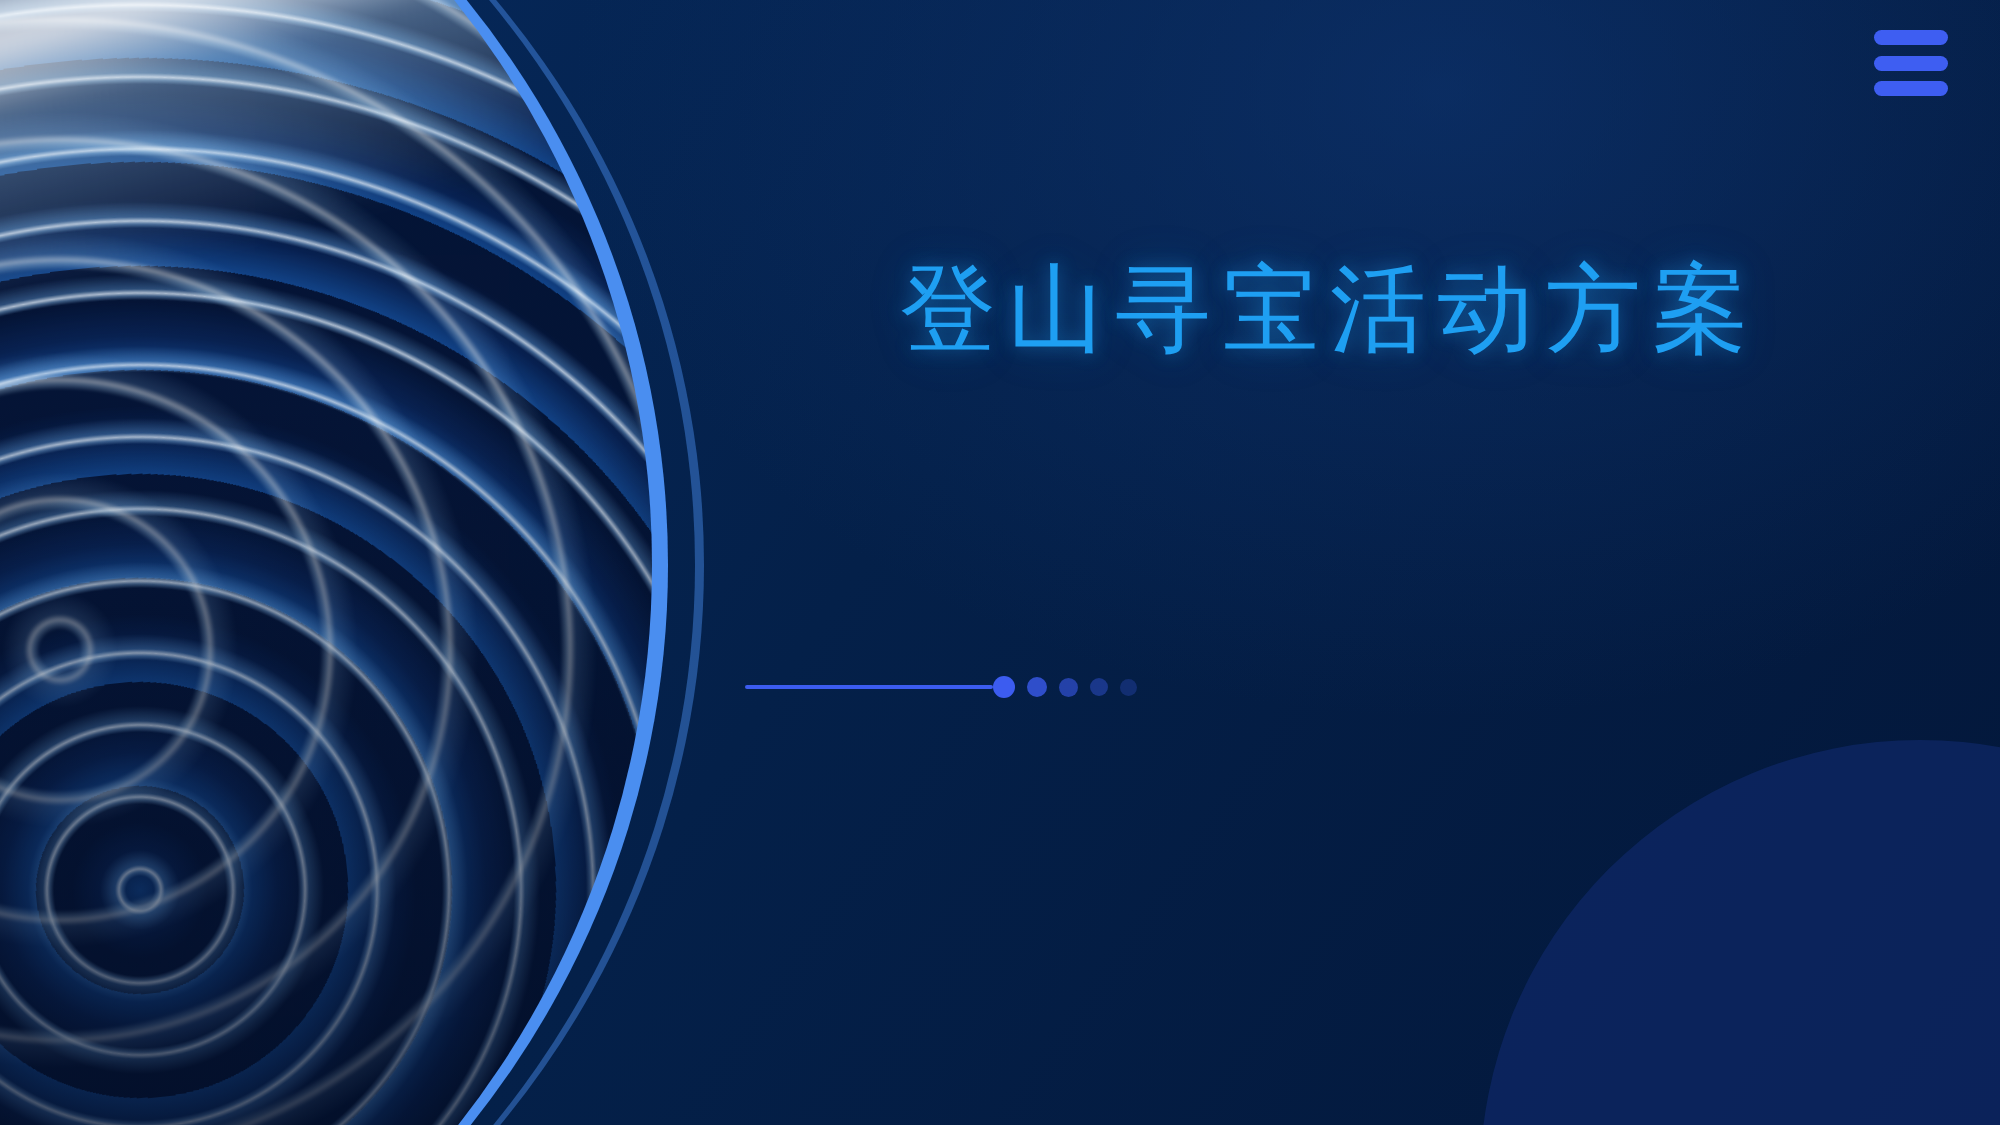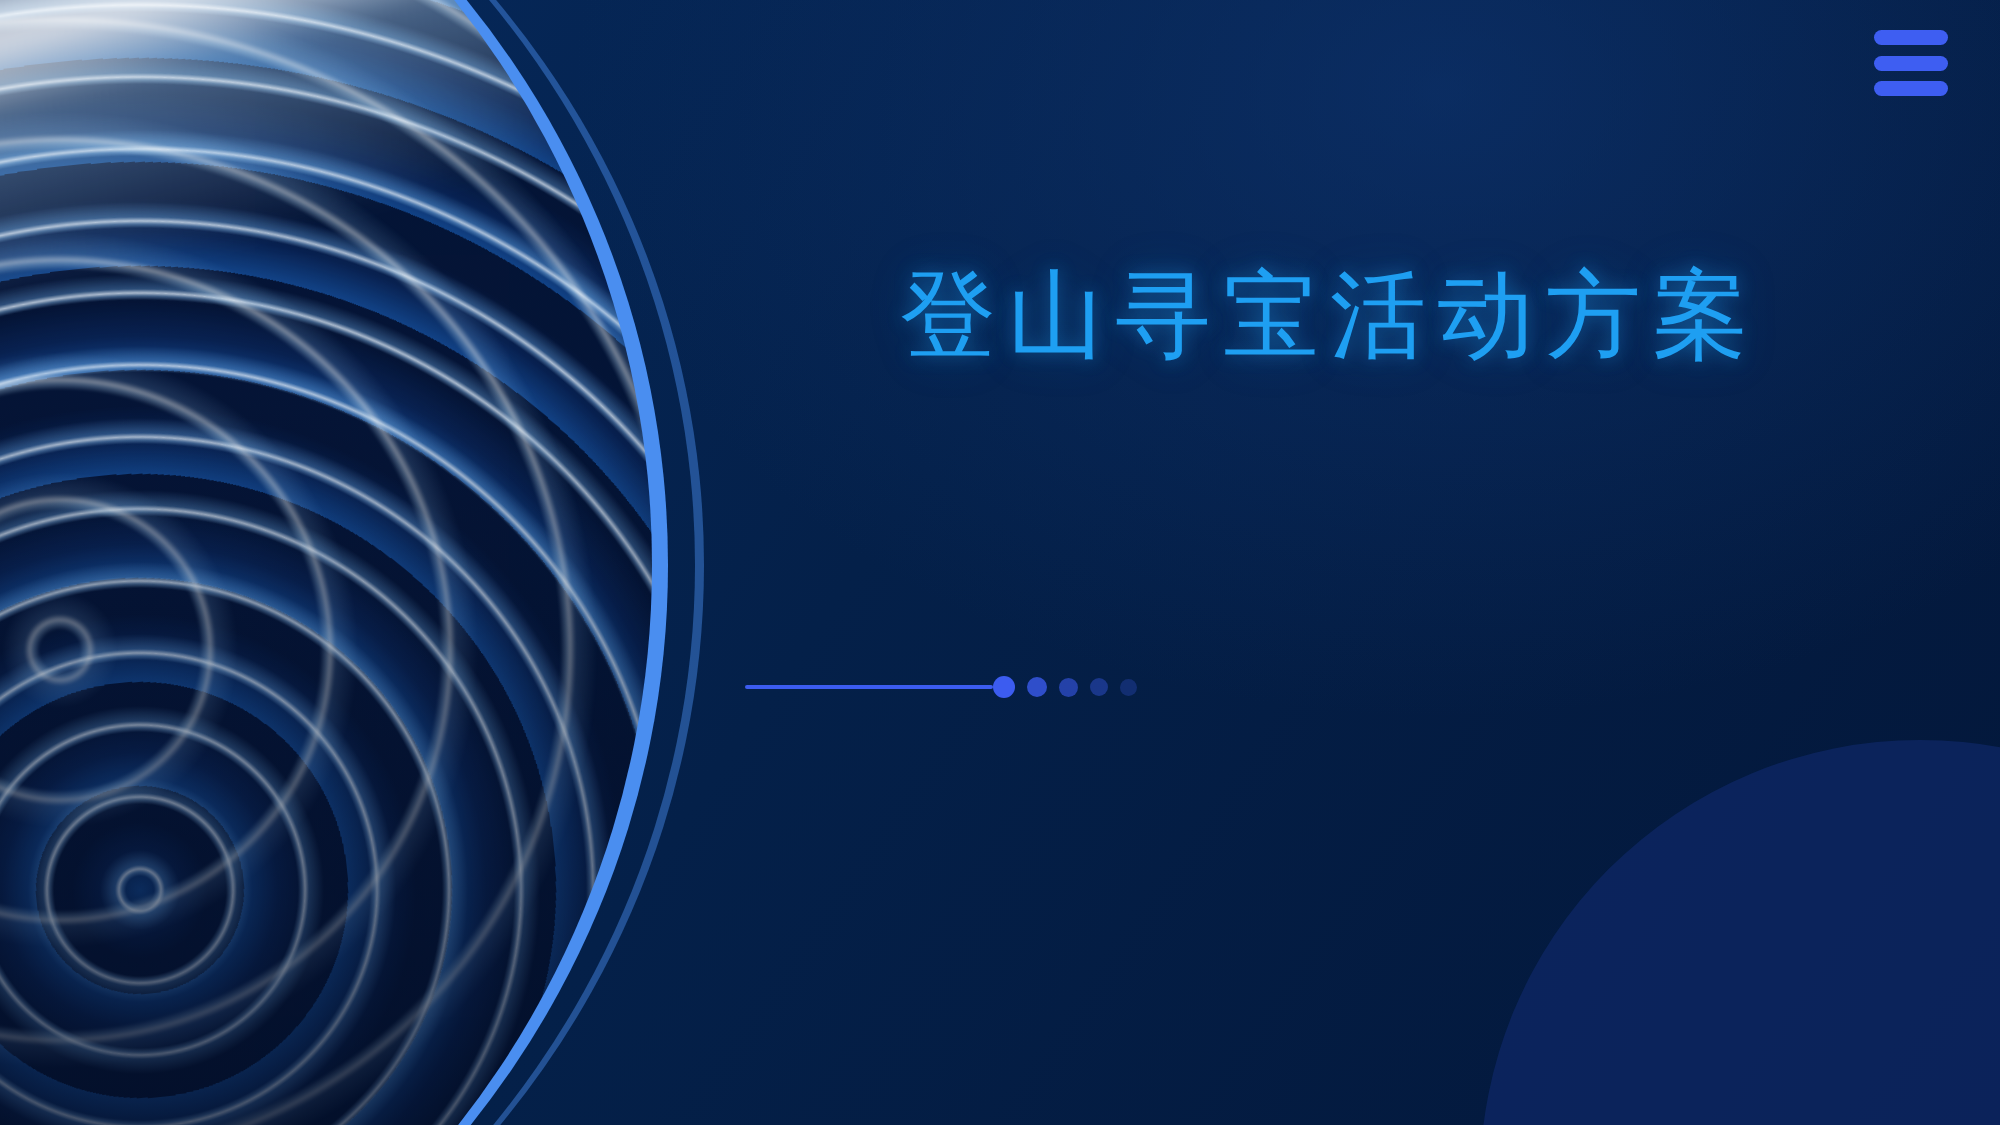--- a/index.html
+++ b/index.html
@@ -135,21 +135,21 @@
     display:flex;flex-direction:column;justify-content:space-between;
     cursor:pointer;
   }
   .menu-btn .bar{
     width:74px;height:15px;border-radius:9px;background:#3e5ef2;
   }
 
   
   .title{
     position:absolute;
-    left:740px;top:266px;width:1180px;
+    left:740px;top:260px;width:1180px;
     text-align:center;
     font-family:"Liberation Serif","DejaVu Serif",serif;
     font-size:96px;
     line-height:1.05;
     letter-spacing:.12em;
     color:#1e9ff2;
     text-shadow:0 0 18px rgba(30,159,242,.45), 0 0 44px rgba(30,130,220,.28);
     white-space:nowrap;
   }
 

